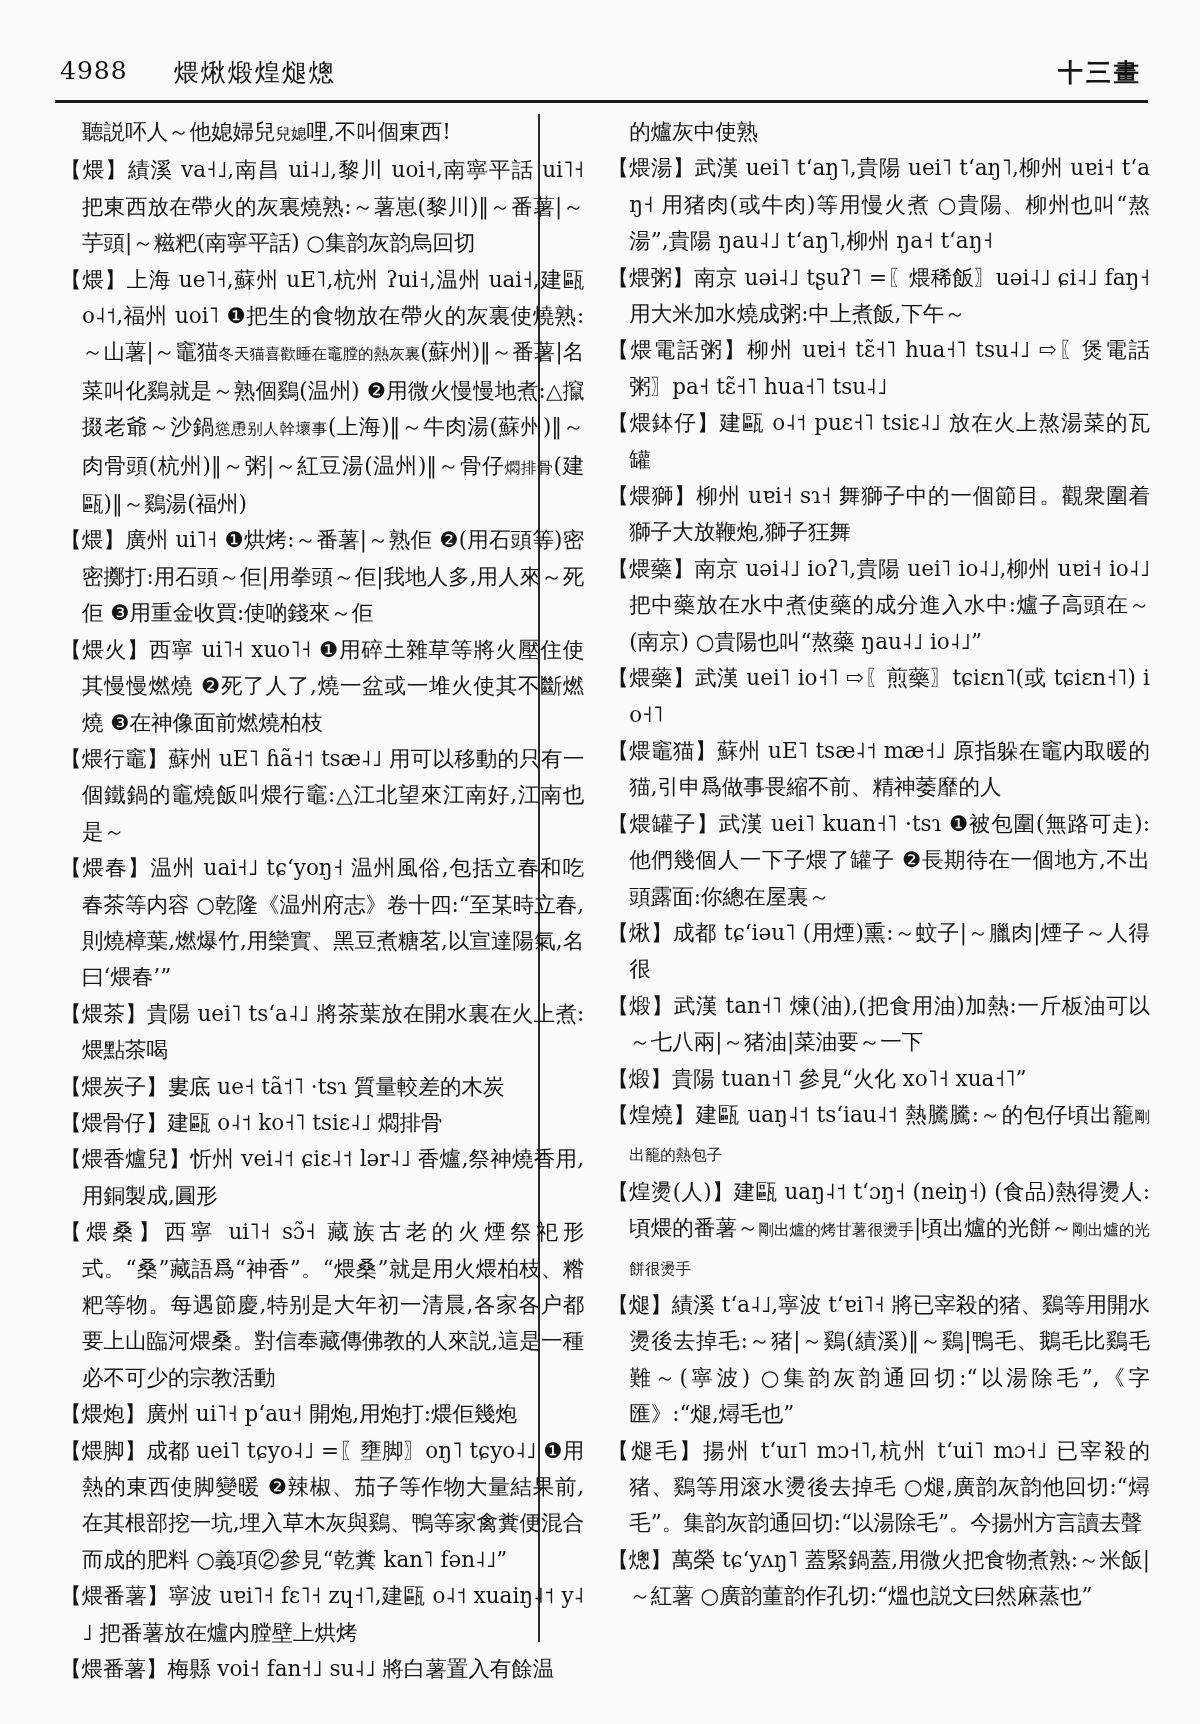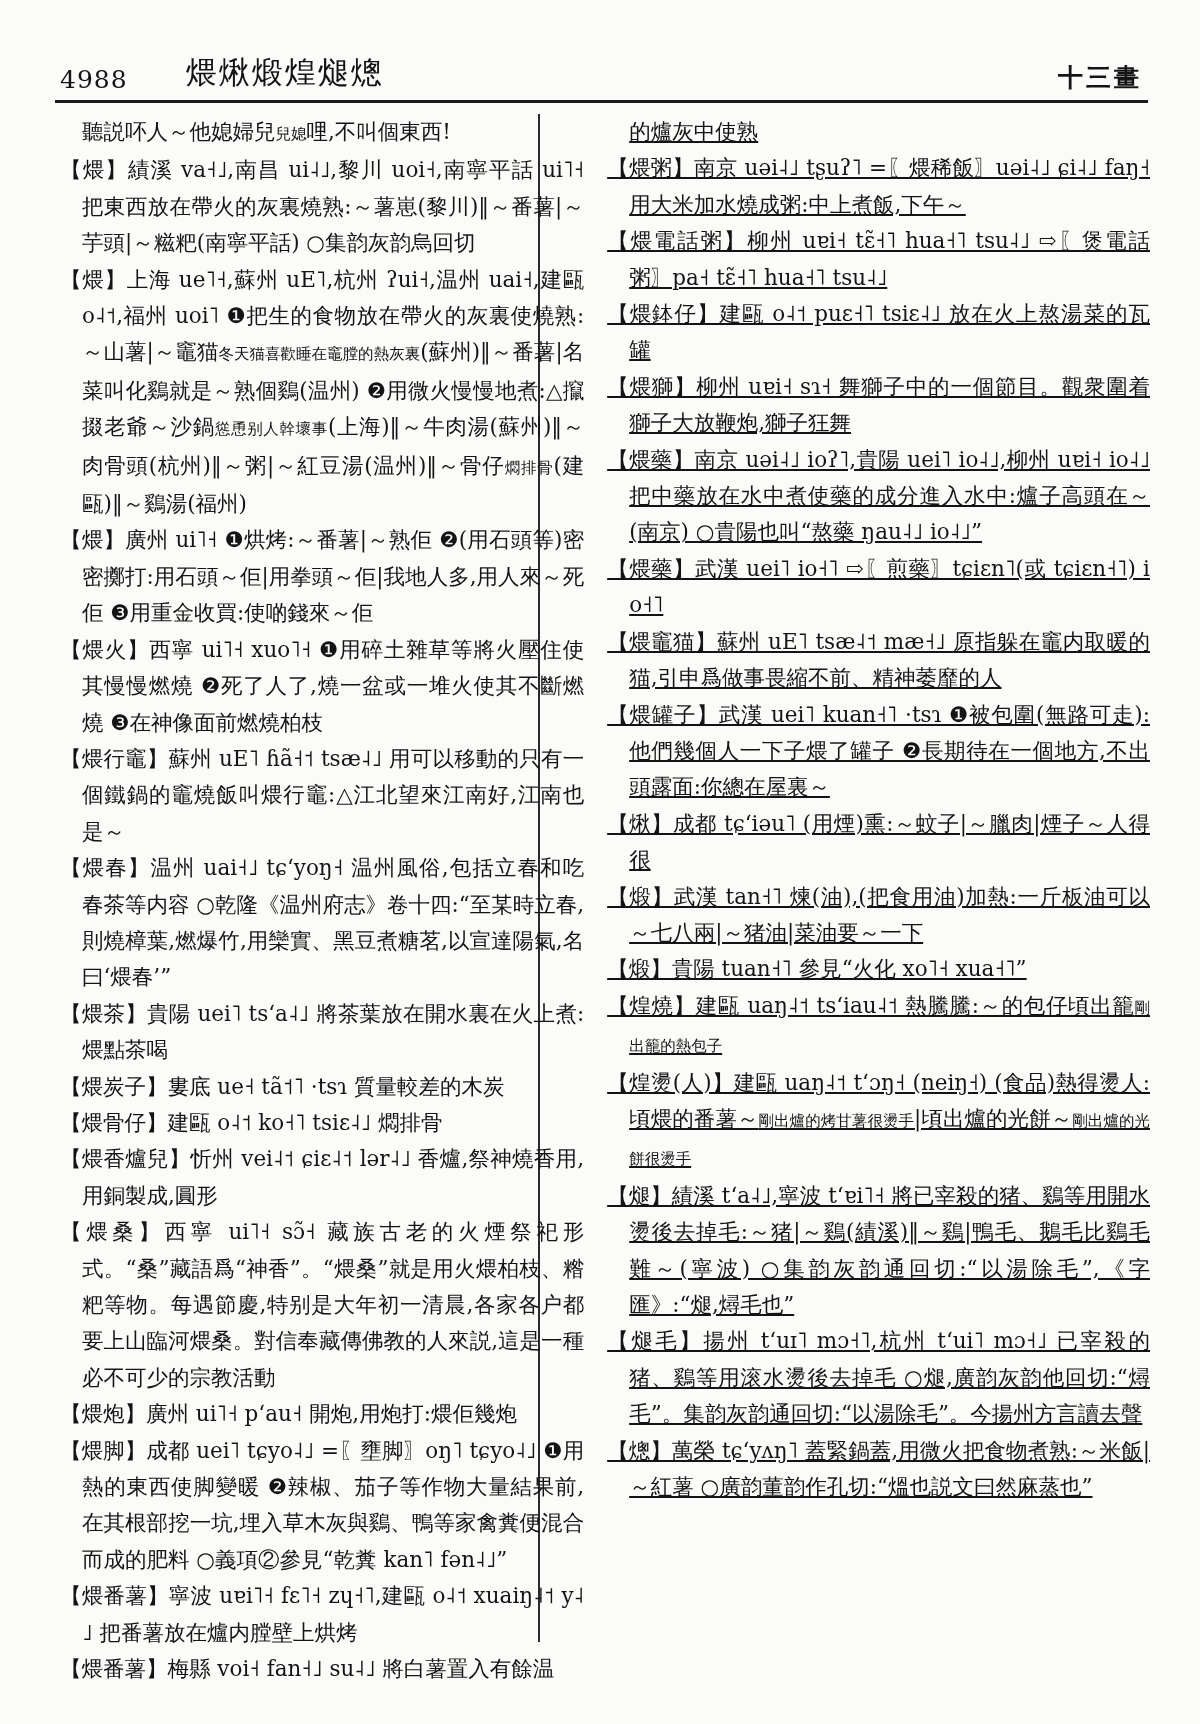--- a/index.html
+++ b/index.html
@@ -7,36 +7,36 @@
     width:1200px;height:1724px;
     background:#fbfbf9;
     color:#141414;
     font-family:"DejaVu Serif","Liberation Serif",serif;
     position:relative;
     overflow:hidden;
   }
   .page{position:absolute;inset:0;}
   .header{
     position:absolute;top:56px;left:60px;right:58px;height:38px;
-    display:flex;align-items:flex-end;
+    display:flex;
     font-size:25px;letter-spacing:1px;
   }
   .page-number{font-size:25px;}
-  .headword-range{margin-left:58px;font-size:31px;letter-spacing:2px;}
+  .headword-range{margin-left:46px;font-size:25px;letter-spacing:2px;}
   .section-label{margin-left:auto;font-size:25px;letter-spacing:3px;font-weight:bold;}
   .header-rule{
     position:absolute;top:100px;left:55px;right:52px;height:0;
     border-top:3px solid #1b1b1b;
   }
   .columns{
     position:absolute;top:114px;left:60px;right:50px;bottom:20px;
     display:flex;
   }
   .col{width:533px;}
-  .col.right{width:552px;margin-left:14px;padding-left:9px;text-decoration:underline;}
+  .col.right{width:552px;margin-left:14px;padding-left:9px;}
   .col-divider{
     position:absolute;top:114px;left:538px;width:2px;height:1528px;
     background:#2a2a2a;
   }
   p.entry{
     margin:0;
     font-size:21.5px;
     line-height:36.4px;
     text-align:justify;
     text-justify:inter-character;
@@ -75,20 +75,21 @@
         <p class="entry"><span>【煨骨仔】建甌 o˨˦ ko˧˥ tsiɛ˨˩ 燜排骨</span></p>
         <p class="entry"><span>【煨香爐兒】忻州 vei˨˦ ɕiɛ˨˦ lər˨˩ 香爐,祭神燒香用,用銅製成,圓形</span></p>
         <p class="entry"><span>【煨桑】西寧 ui˥˧ sɔ̃˧ 藏族古老的火煙祭祀形式。“桑”藏語爲“神香”。“煨桑”就是用火煨柏枝、糌粑等物。每遇節慶,特别是大年初一清晨,各家各户都要上山臨河煨桑。對信奉藏傳佛教的人來説,這是一種必不可少的宗教活動</span></p>
         <p class="entry"><span>【煨炮】廣州 ui˥˧ pʻau˧ 開炮,用炮打:煨佢幾炮</span></p>
         <p class="entry"><span>【煨脚】成都 uei˥ tɕyo˨˩ =〖壅脚〗oŋ˥ tɕyo˨˩ ❶用熱的東西使脚變暖 ❷辣椒、茄子等作物大量結果前,在其根部挖一坑,埋入草木灰與鷄、鴨等家禽糞便混合而成的肥料 ○義項②參見“乾糞 kan˥ fən˨˩”</span></p>
         <p class="entry"><span>【煨番薯】寧波 uɐi˥˧ fɛ˥˧ zɥ˧˥,建甌 o˨˦ xuaiŋ˨˦ y˨˩ 把番薯放在爐内膛壁上烘烤</span></p>
         <p class="entry"><span>【煨番薯】梅縣 voi˧ fan˧˩ su˨˩ 將白薯置入有餘温</span></p>
       </div>
     <div class="col right" id="col-right">
         <p class="entry cont"><span>的爐灰中使熟</span></p>
+        <p class="entry"><span>【煨湯】武漢 uei˥ tʻaŋ˥,貴陽 uei˥ tʻaŋ˥,柳州 uɐi˧ tʻaŋ˧ 用猪肉(或牛肉)等用慢火煮 ○貴陽、柳州也叫“熬湯”,貴陽 ŋau˨˩ tʻaŋ˥,柳州 ŋa˧ tʻaŋ˧</span></p>
         <p class="entry"><span>【煨粥】南京 uəi˨˩ tʂuʔ˥ =〖煨稀飯〗uəi˨˩ ɕi˨˩ faŋ˧ 用大米加水燒成粥:中上煮飯,下午～</span></p>
         <p class="entry"><span>【煨電話粥】柳州 uɐi˧ tɛ̃˧˥ hua˧˥ tsu˨˩ ⇨〖煲電話粥〗pa˧ tɛ̃˧˥ hua˧˥ tsu˨˩</span></p>
         <p class="entry"><span>【煨鉢仔】建甌 o˨˦ puɛ˧˥ tsiɛ˨˩ 放在火上熬湯菜的瓦罐</span></p>
         <p class="entry"><span>【煨獅】柳州 uɐi˧ sɿ˧ 舞獅子中的一個節目。觀衆圍着獅子大放鞭炮,獅子狂舞</span></p>
         <p class="entry"><span>【煨藥】南京 uəi˨˩ ioʔ˥,貴陽 uei˥ io˨˩,柳州 uɐi˧ io˨˩ 把中藥放在水中煮使藥的成分進入水中:爐子高頭在～(南京) ○貴陽也叫“熬藥 ŋau˨˩ io˨˩”</span></p>
         <p class="entry"><span>【煨藥】武漢 uei˥ io˧˥ ⇨〖煎藥〗tɕiɛn˥(或 tɕiɛn˧˥) io˧˥</span></p>
         <p class="entry"><span>【煨竈猫】蘇州 uE˥ tsæ˨˦ mæ˧˩ 原指躲在竈内取暖的猫,引申爲做事畏縮不前、精神萎靡的人</span></p>
         <p class="entry"><span>【煨罐子】武漢 uei˥ kuan˧˥ ·tsɿ ❶被包圍(無路可走):他們幾個人一下子煨了罐子 ❷長期待在一個地方,不出頭露面:你總在屋裏～</span></p>
         <p class="entry"><span>【煍】成都 tɕʻiəu˥ (用煙)熏:～蚊子|～臘肉|煙子～人得很</span></p>
         <p class="entry"><span>【煅】武漢 tan˧˥ 煉(油),(把食用油)加熱:一斤板油可以～七八兩|～猪油|菜油要～一下</span></p>

